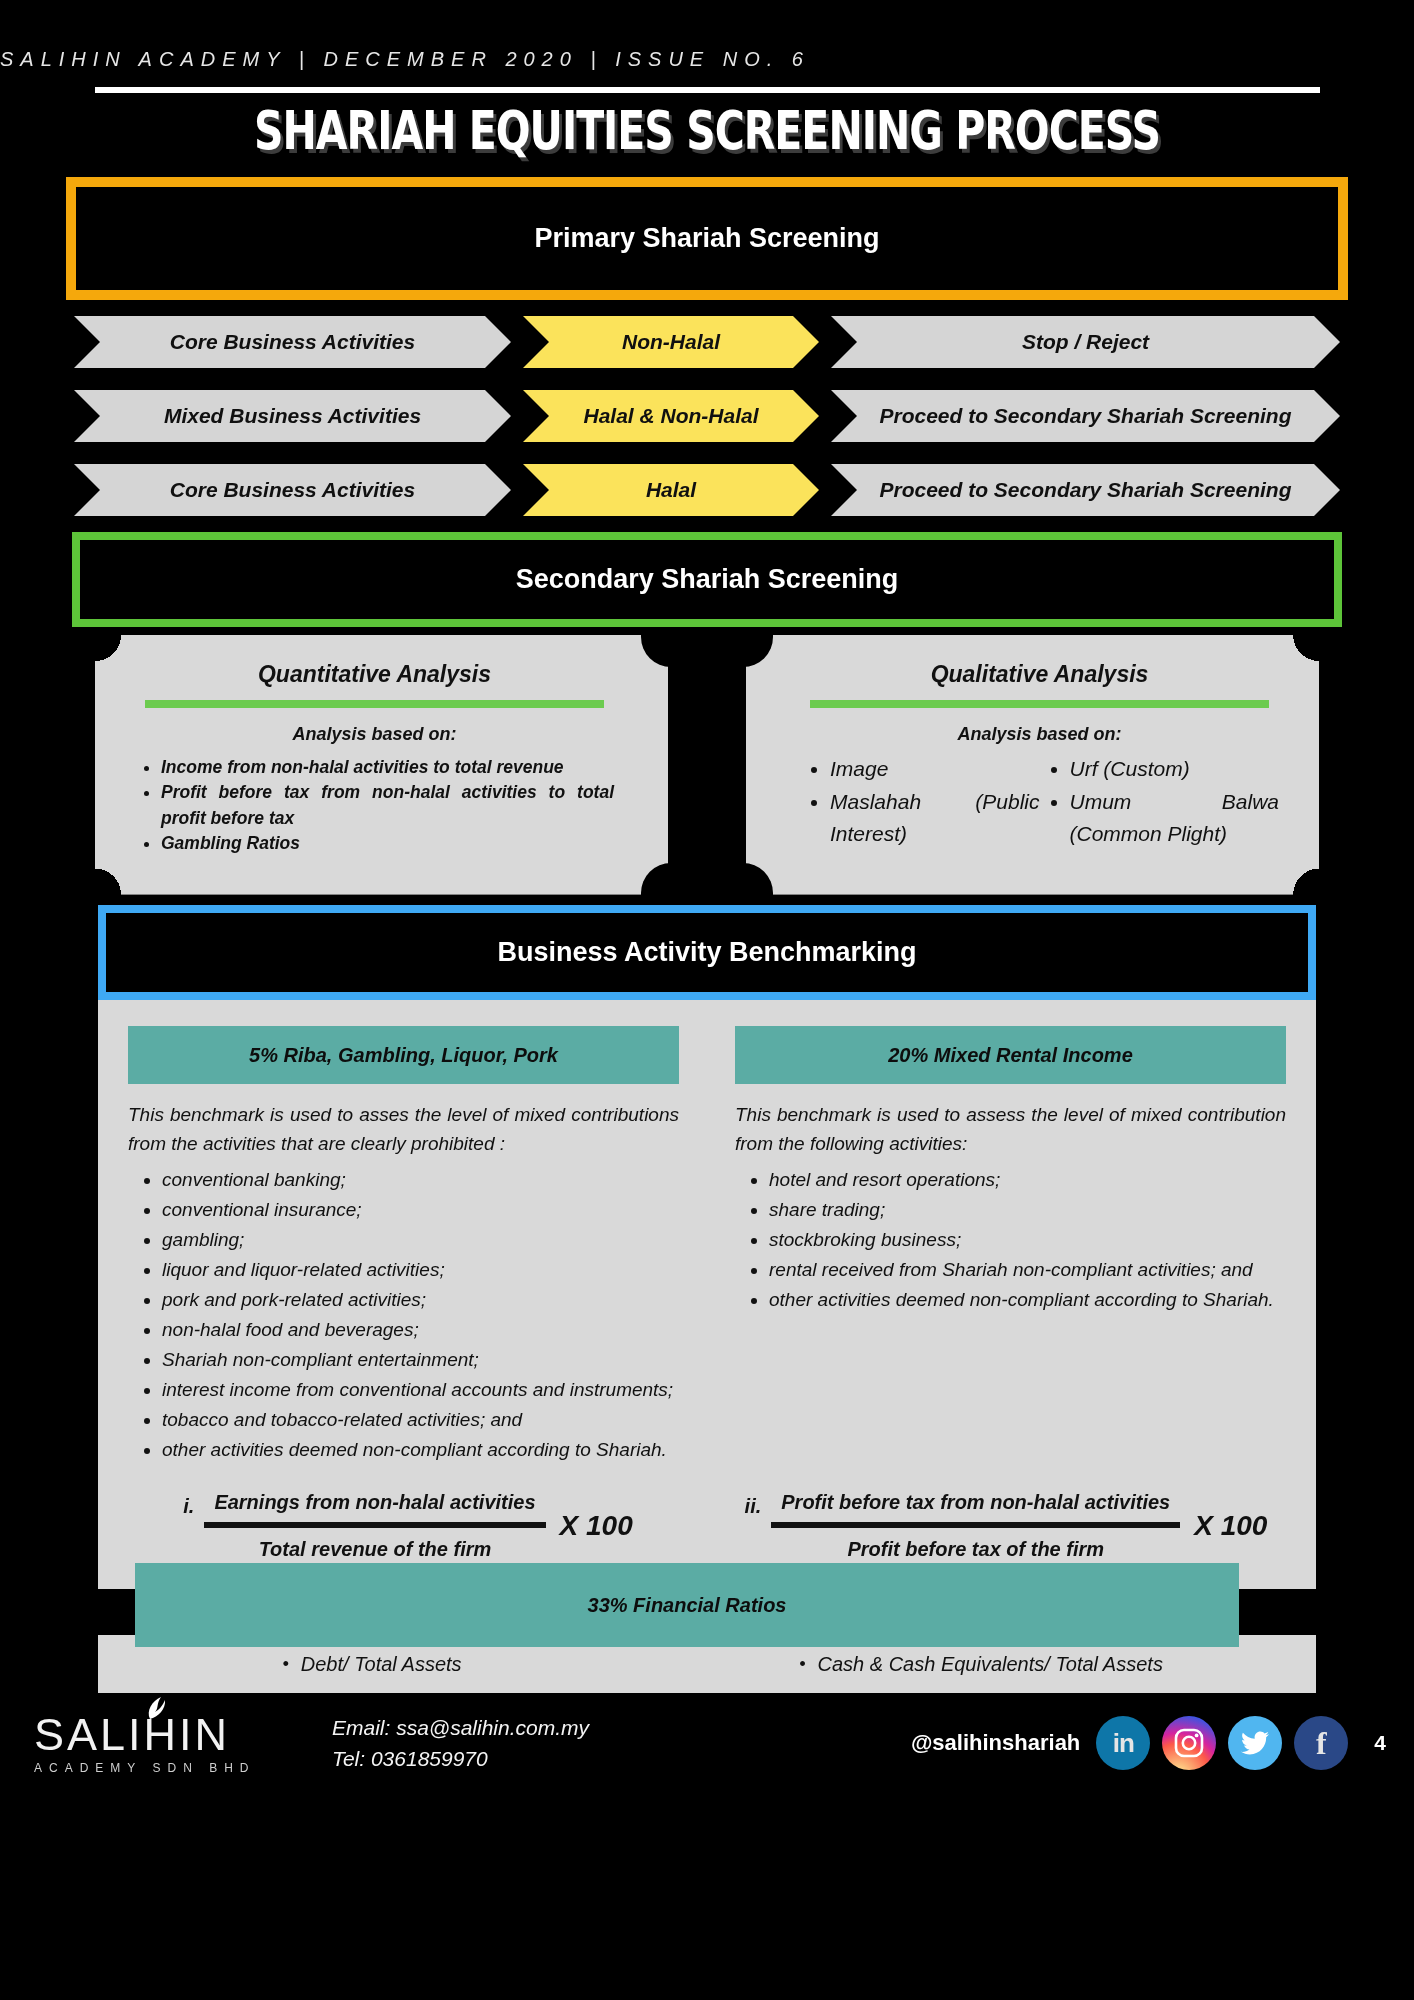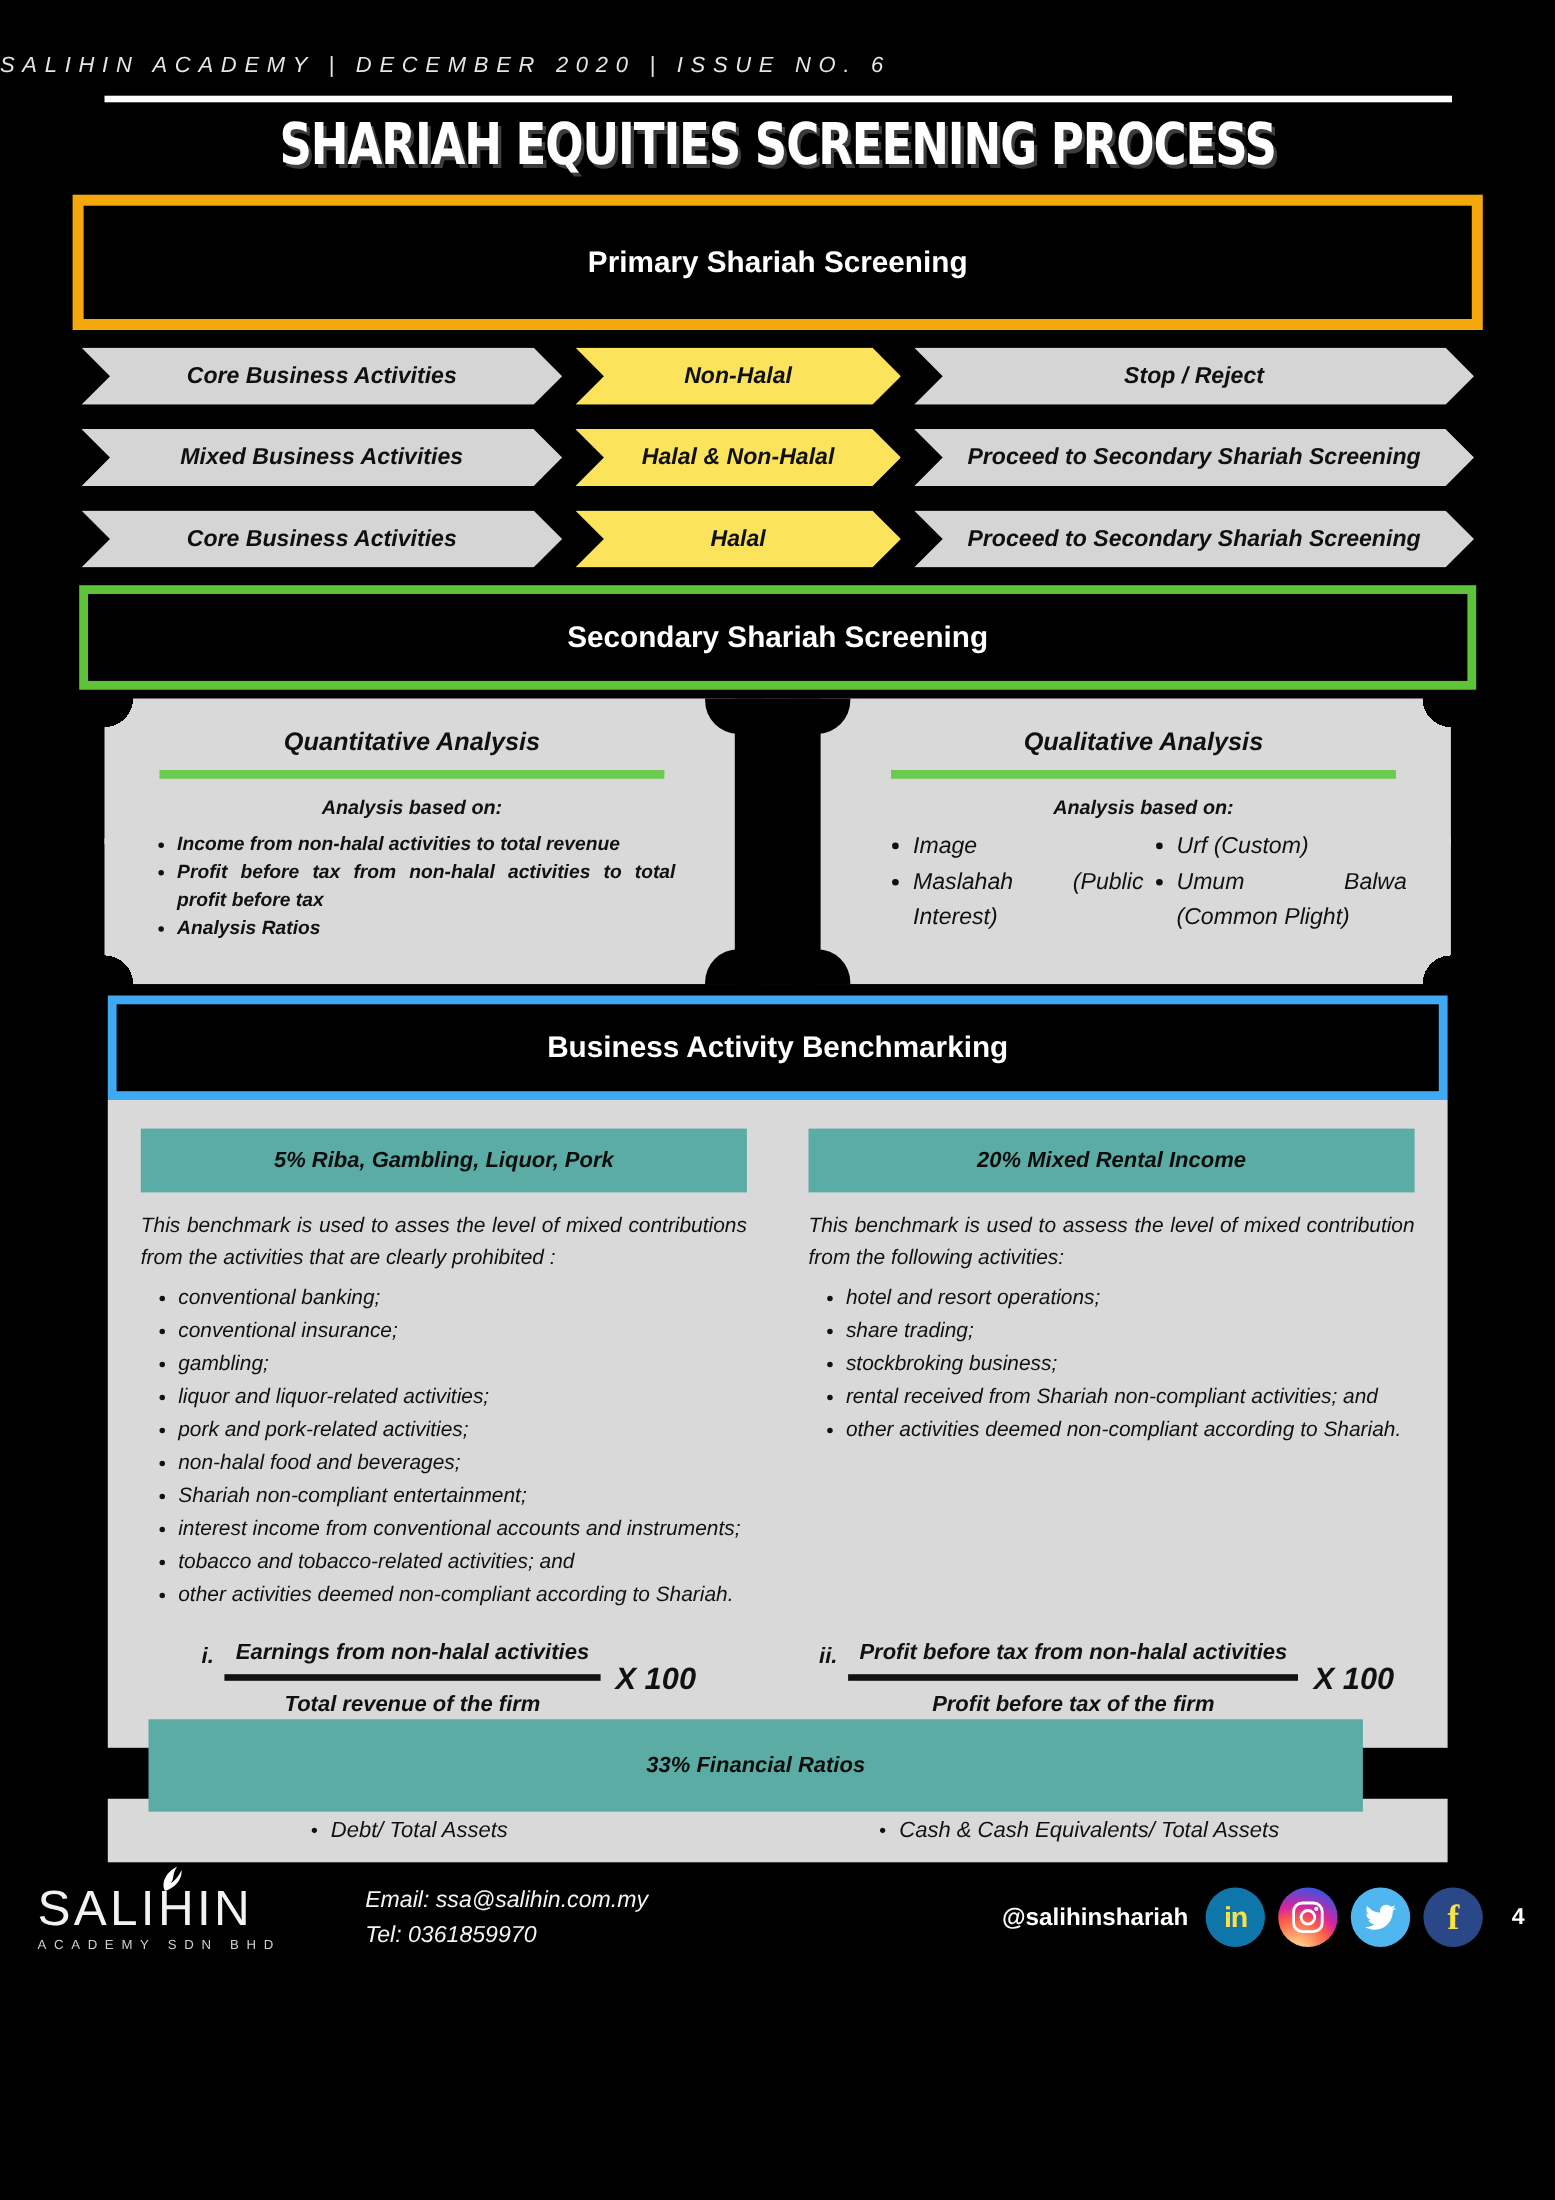--- a/index.html
+++ b/index.html
@@ -115,21 +115,21 @@
   .logo{ position:relative; width:268px; }
   .logo-word{ font-size:45px; font-weight:500; letter-spacing:3px; line-height:1; color:#F2F2F2; }
   .logo-flame{ position:absolute; top:-16px; left:108px; }
   .logo-sub{ font-size:12px; letter-spacing:7px; color:#CFCFCF; margin-top:4px; }
   .contact{ margin-left:30px; font-style:italic; font-size:21px; line-height:1.5; color:#F4F4F4; }
   .footer-spacer{ flex:1; }
   .handle{ font-weight:700; font-size:22px; margin-right:16px; }
   .social{ display:flex; gap:12px; align-items:center; }
   .sicon{
     width:54px; height:54px; border-radius:50%;
-    display:flex; align-items:center; justify-content:center; color:#fde047;
+    display:flex; align-items:center; justify-content:center; color:#e5e5e5;
   }
   .li-ic{ background:#0E76A8; font-weight:800; font-size:26px; letter-spacing:-1px; }
   .ig-ic{ background:radial-gradient(circle at 30% 110%, #fdf497 0%, #fd5949 45%, #d6249f 60%, #285AEB 90%); }
   .tw-ic{ background:#50B6F0; }
   .fb-ic{ background:#2A4887; font-family:"Liberation Serif", serif; font-weight:700; font-size:32px; }
   .page-num{ font-weight:700; font-size:21px; margin-left:26px; color:#FFF; }
 </style>
 </head>
 <body>
 
@@ -164,21 +164,21 @@
 </div>
 
 <div class="sec-panel">
   <div class="sec-half left">
     <div class="sec-title">Quantitative Analysis</div>
     <div class="sec-underline"></div>
     <div class="sec-sub">Analysis based on:</div>
     <ul class="qlist">
       <li>Income from non-halal activities to total revenue</li>
       <li>Profit before tax from non-halal activities to total profit before tax</li>
-      <li>Analysis Ratios</li>
+      <li>Gambling Ratios</li>
     </ul>
   </div>
   <div class="ibeam"></div>
   <div class="sec-half right">
     <div class="sec-title">Qualitative Analysis</div>
     <div class="sec-underline"></div>
     <div class="sec-sub">Analysis based on:</div>
     <div class="qual-cols">
       <ul>
         <li>Image</li>

